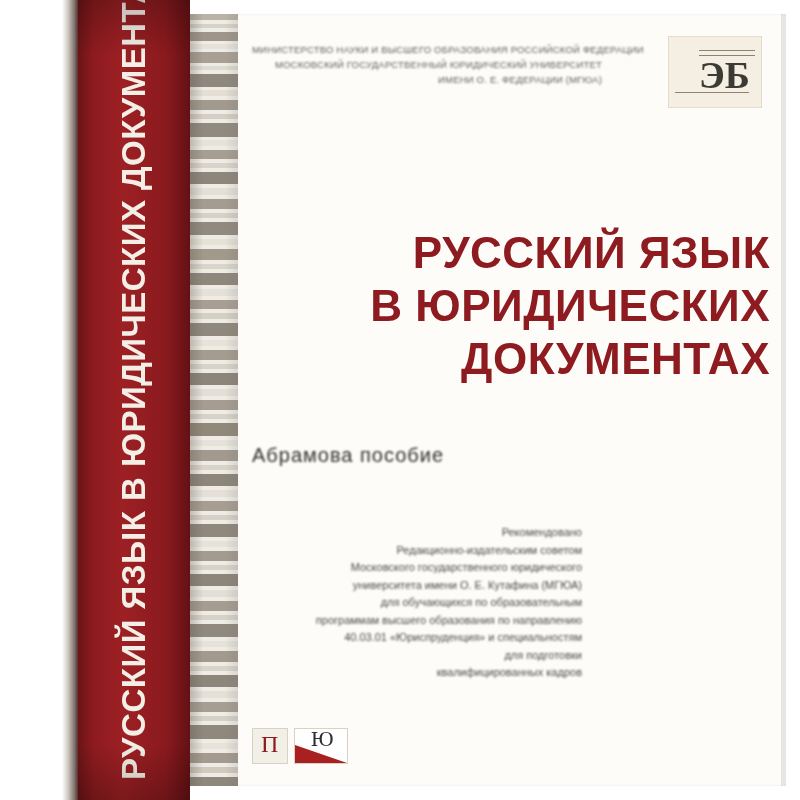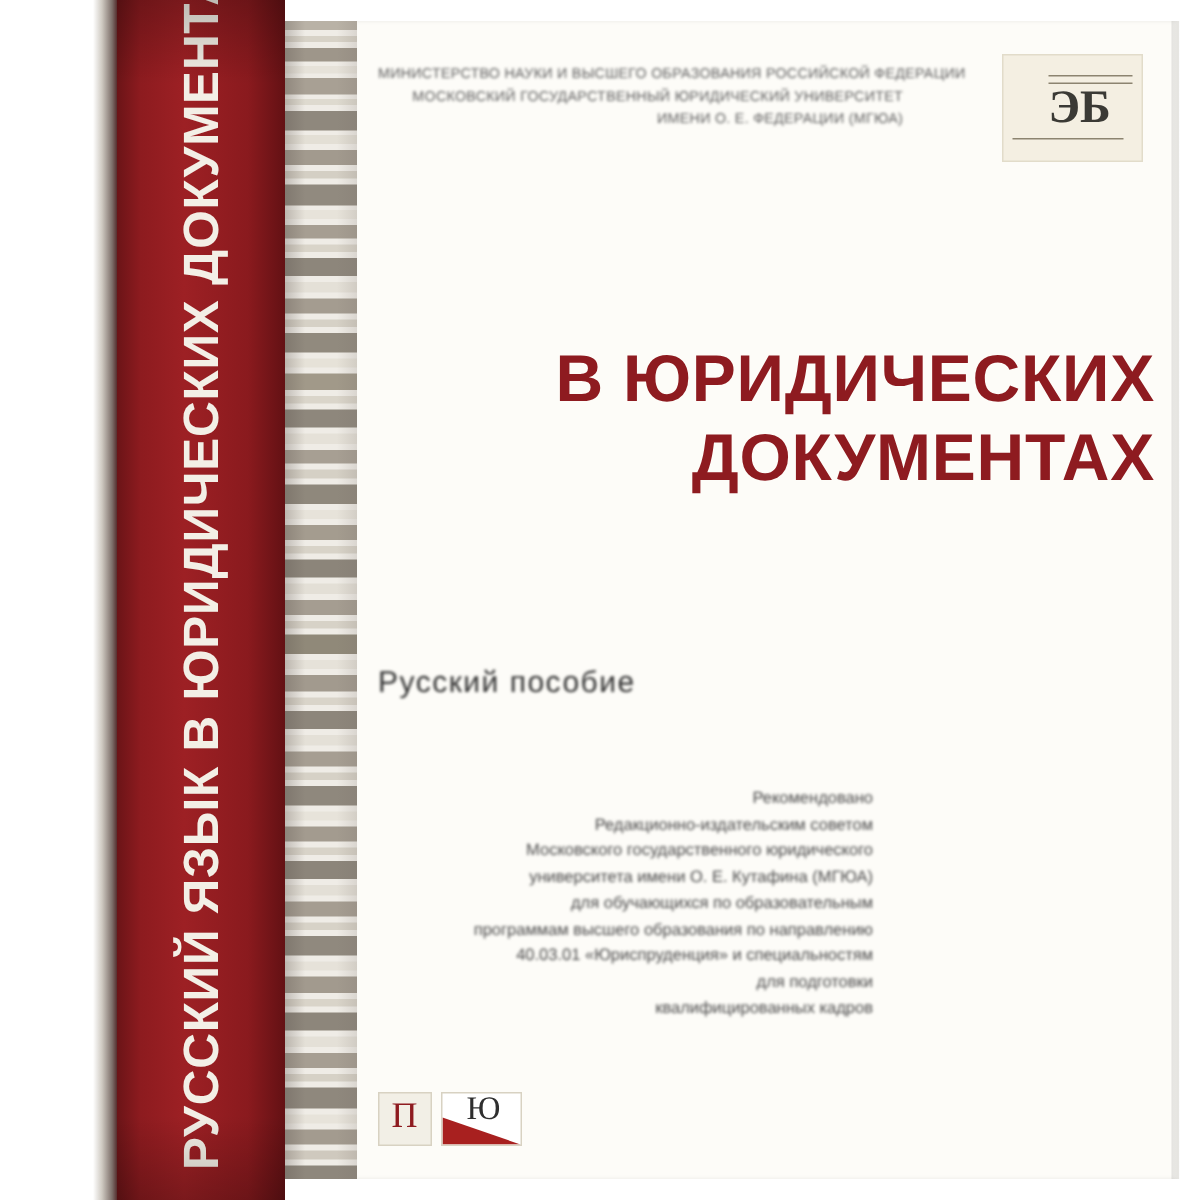--- a/index.html
+++ b/index.html
@@ -141,21 +141,21 @@
     height: 1px;
     background: #8c8470;
   }
   #publisher-logo .r1 { top: 13px; width: 56px; }
   #publisher-logo .r2 { top: 18px; width: 56px; }
   #publisher-logo .r3 { bottom: 14px; width: 74px; left: 6px; right: auto; }
   #publisher-logo .mark {
     position: absolute;
     left: 30px;
     top: 16px;
-    font-size: 31px;
+    font-size: 38px;
     font-weight: bold;
     color: #3b3a35;
     font-family: "Liberation Serif", serif;
     filter: blur(0.4px);
   }
 
   
   #author {
     position: absolute;
     left: 14px;
@@ -354,25 +354,26 @@
 
     <div id="publisher-logo">
       <div class="rule r1"></div>
       <div class="rule r2"></div>
       <div class="mark">ЭБ</div>
       <div class="rule r3"></div>
     </div>
 
 
     <div id="main-title">
+      <span class="tline">РУССКИЙ ЯЗЫК</span>
       <span class="tline">В ЮРИДИЧЕСКИХ</span>
       <span class="tline">ДОКУМЕНТАХ</span>
     </div>
 
-    <div id="subtitle">Русский пособие</div>
+    <div id="subtitle">Абрамова пособие</div>
 
     <div id="recommendation">
       <div class="rec-line">Рекомендовано</div>
       <div class="rec-line">Редакционно-издательским советом</div>
       <div class="rec-line">Московского государственного юридического</div>
       <div class="rec-line">университета имени О. Е. Кутафина (МГЮА)</div>
       <div class="rec-line">для обучающихся по образовательным</div>
       <div class="rec-line">программам высшего образования по направлению</div>
       <div class="rec-line">40.03.01 «Юриспруденция» и специальностям</div>
       <div class="rec-line">для подготовки</div>

